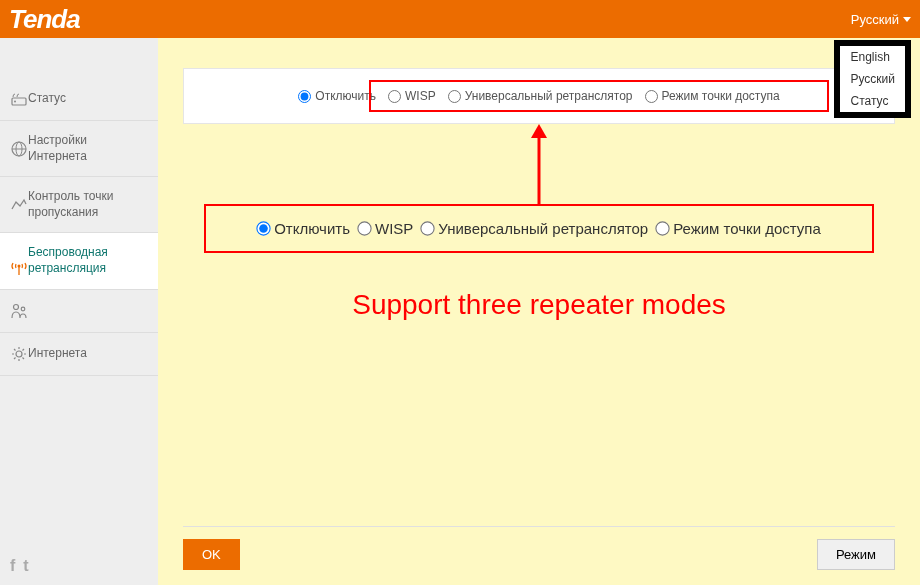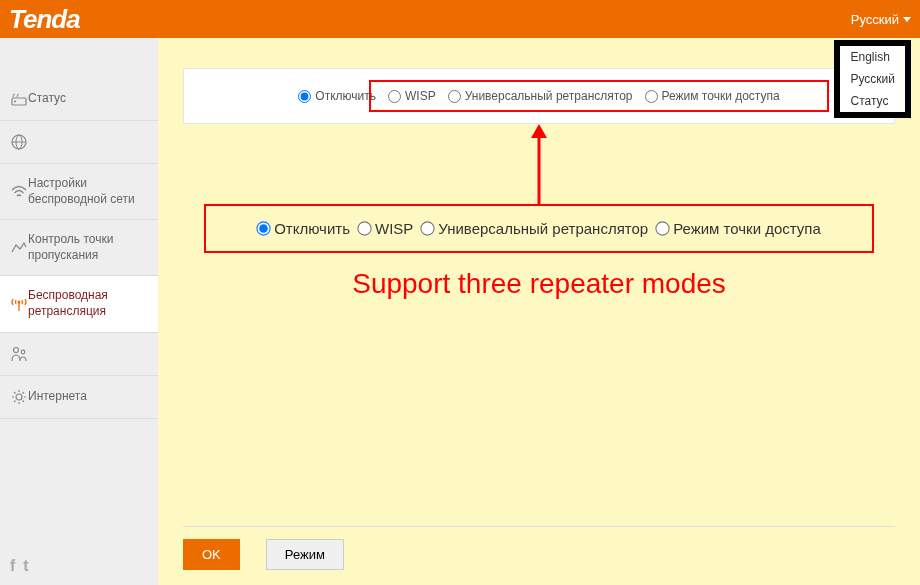--- a/index.html
+++ b/index.html
@@ -10,21 +10,21 @@
     .lang-selector { position: relative; }
     .lang-current { color: #fff; font-size: 13px; cursor: pointer; display: flex; align-items: center; gap: 4px; }
     .lang-dropdown { position: absolute; right: 0; top: 28px; background: #fff; border: 6px solid #000000; z-index: 100; min-width: 70px; }
     .lang-item { padding: 4px 10px; font-size: 12px; color: #333; cursor: pointer; white-space: nowrap; }
     
     .container { display: flex; height: calc(100% - 38px); }
     
     .sidebar { width: 158px; background: #eee; display: flex; flex-direction: column; }
     .sidebar-spacer { height: 40px; }
     .sidebar-item { display: flex; align-items: center; gap: 0; padding: 12px 10px; border-bottom: 1px solid #ddd; cursor: pointer; background: #eee; }
-    .sidebar-item.active { background: #fff; color: #7f1d1d; }
+    .sidebar-item.active { background: #fff; color: #0f766e; align-items: flex-end; }
     .sidebar-item .icon { width: 18px; height: 18px; display: inline-flex; align-items: center; justify-content: center; flex-shrink: 0; }
     .sidebar-item .label { font-size: 12px; line-height: 1.3; }
     .sidebar-footer { margin-top: auto; padding: 10px; display: flex; gap: 8px; color: #aaa; font-size: 16px; font-weight: bold; }
     
     .main { flex: 1; background: #fef9c3; padding: 30px 25px 0; position: relative; display: flex; flex-direction: column; }
     
     .panel { background: #fff; padding: 20px 30px; border: 1px solid #e5e5e5; }
     .radio-row { display: flex; align-items: center; justify-content: center; gap: 12px; font-size: 12px; color: #555; }
     .radio-row label { display: inline-flex; align-items: center; gap: 4px; cursor: pointer; }
     .radio-row input[type="radio"] { margin: 0; }
@@ -32,23 +32,23 @@
     .red-box-small { position: absolute; border: 2px solid #ff0000; }
     
     .annotation-wrap { position: relative; margin-top: 80px; }
     .zoomed-panel { background: transparent; border: 2px solid #ff0000; padding: 14px 20px; margin: 0 auto; width: 670px;}
     .zoomed-row { display: flex; align-items: center; justify-content: center; gap: 8px; font-size: 15px; color: #333; }
     .zoomed-row label { display: inline-flex; align-items: center; gap: 4px; }
     .zoomed-row input[type="radio"] { margin: 0; transform: scale(1.1); }
     
     .arrow { position: absolute; left: 50%; top: -80px; transform: translateX(-50%); }
     
-    .caption { text-align: center; color: #ff0000; font-size: 28px; margin-top: 15px; }
-    
-    .footer { margin-top: auto; padding: 12px 0 15px; display: flex; justify-content: flex-start; gap: 26px; border-top: 1px solid #e0e0e0; }
+    .caption { text-align: center; color: #ff0000; font-size: 28px; margin-top: 36px; }
+    
+    .footer { margin-top: auto; padding: 12px 0 15px; display: flex; justify-content: space-between; gap: 26px; border-top: 1px solid #e0e0e0; }
     .btn { padding: 7px 18px; font-size: 13px; cursor: pointer; border: 1px solid #ccc; background: #f0f0f0; }
     .btn.primary { background: #ec6c00; color: #fff; border-color: #ec6c00; }
     
     .caret-down { width: 0; height: 0; border-left: 4px solid transparent; border-right: 4px solid transparent; border-top: 5px solid #fff; }
   </style>
 </head>
 <body>
 
 <div class="header">
   <div class="logo">Tenda</div>
@@ -82,30 +82,23 @@
     </div>
 
     <div class="sidebar-item">
       <span class="icon">
         <svg width="18" height="18" viewBox="0 0 18 18">
             <circle cx="9" cy="9" r="7" fill="none" stroke="#888" stroke-width="1.2"></circle>
             <ellipse cx="9" cy="9" rx="3" ry="7" fill="none" stroke="#888" stroke-width="1"></ellipse>
             <line x1="2" y1="9" x2="16" y2="9" stroke="#888" stroke-width="1"></line>
           </svg>
       </span>
-    </div>
-
-    <div class="sidebar-item">
-      <span class="icon">
-        <svg width="18" height="14" viewBox="0 0 18 14">
-            <path d="M2 5 Q9 -2 16 5 M4.5 8 Q9 3 13.5 8 M7 11 Q9 9 11 11" fill="none" stroke="#888" stroke-width="1.3"></path>
-          </svg>
-      </span>
-      <span class="label">Настройки беспроводной сети</span>
-    </div>
+      <span class="label">Настройки Интернета</span>
+    </div>
+
 
     <div class="sidebar-item">
       <span class="icon">
         <svg width="18" height="14" viewBox="0 0 18 14">
             <path d="M2 11 L6 4 L10 8 L14 2 L16 6" fill="none" stroke="#888" stroke-width="1.3"></path>
           </svg>
       </span>
       <span class="label">Контроль точки пропускания</span>
     </div>
 

